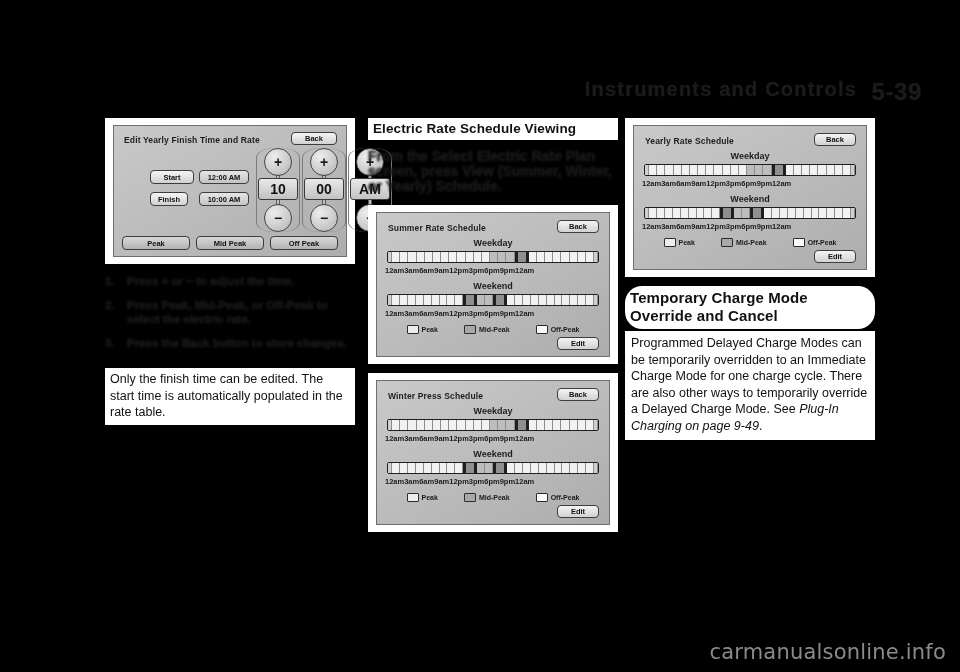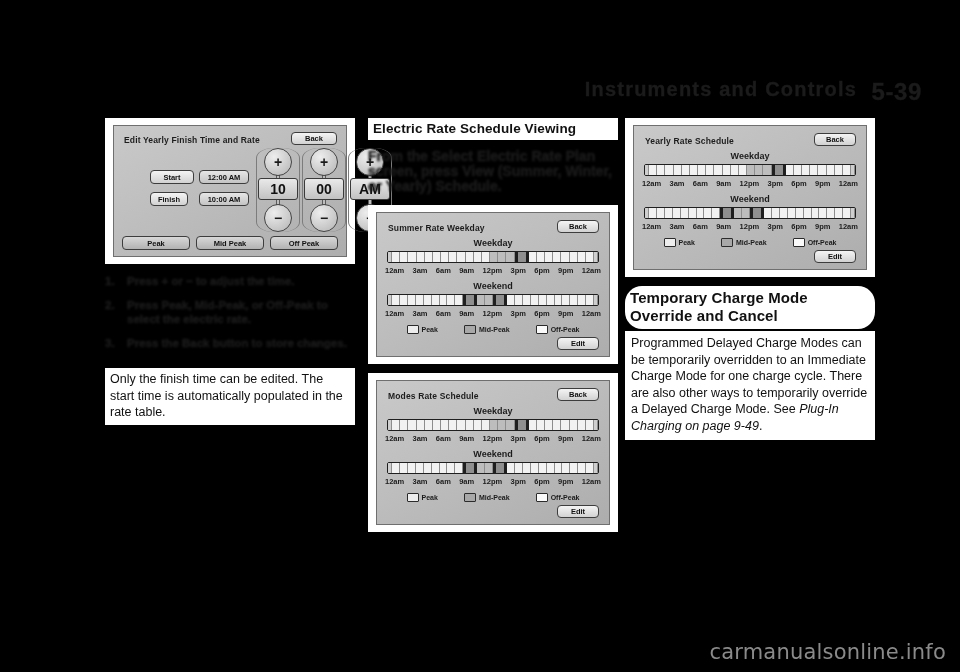--- a/index.html
+++ b/index.html
@@ -166,21 +166,21 @@
   .bar .cell{
     flex:1; border-right:1px solid #8d8d8d;
   }
   .bar .cell.off { background:#f2f2f2; }
   .bar .cell.mid { background:#bdbdbd; }
   .bar .cell.peak{ background:#8f8f8f; }
   .bar .marker{
     width:3px; background:#1f1f1f;
   }
   .ticks{
-    position:absolute; display:flex; justify-content:space-between;
+    position:absolute; display:flex; 
     font-size:7.5px; font-weight:bold; color:#1b1b1b;
   }
   .legend{
     position:absolute; left:0; width:100%;
     display:flex; justify-content:center; gap:26px;
     font-size:7px; font-weight:bold; color:#1b1b1b;
   }
   .legend .item{ display:flex; align-items:center; gap:3px; }
   .legend .sw{
     width:12px; height:9px; border:1px solid #2b2b2b; border-radius:1px;
@@ -281,21 +281,21 @@
     <p>Only the finish time can be edited. The start time is automatically populated in the rate table.</p>
   </div>
 </div>
 
 <div class="col" id="col-mid">
   <div class="section-head">Electric Rate Schedule Viewing</div>
   <p class="body-bold">From the Select Electric Rate Plan screen, press View (Summer, Winter, or Yearly) Schedule.</p>
 
   <div class="figure sched" id="fig-summer" style="margin-top:11px;">
     <div class="screen">
-      <div class="scr-title">Summer Rate Weekday</div>
+      <div class="scr-title">Summer Rate Schedule</div>
       <div class="btn backbtn">Back</div>
       <div class="daylabel" style="top:25px;">Weekday</div>
       <div class="bar" style="left:10px; right:10px; top:38px;">
           <div class="cap"></div>
           <div class="cell off"></div>
           <div class="cell off"></div>
           <div class="cell off"></div>
           <div class="cell off"></div>
           <div class="cell off"></div>
           <div class="cell off"></div>
@@ -389,21 +389,21 @@
             <span class="sw off"></span>
             <span>Off-Peak</span>
           </span>
         </div>
       <div class="btn editbtn">Edit</div>
     </div>
   </div>
 
   <div class="figure sched" id="fig-winter" style="margin-top:9px;">
     <div class="screen">
-      <div class="scr-title">Modes Rate Schedule</div>
+      <div class="scr-title">Winter Press Schedule</div>
       <div class="btn backbtn">Back</div>
       <div class="daylabel" style="top:25px;">Weekday</div>
       <div class="bar" style="left:10px; right:10px; top:38px;">
           <div class="cap"></div>
           <div class="cell off"></div>
           <div class="cell off"></div>
           <div class="cell off"></div>
           <div class="cell off"></div>
           <div class="cell off"></div>
           <div class="cell off"></div>

